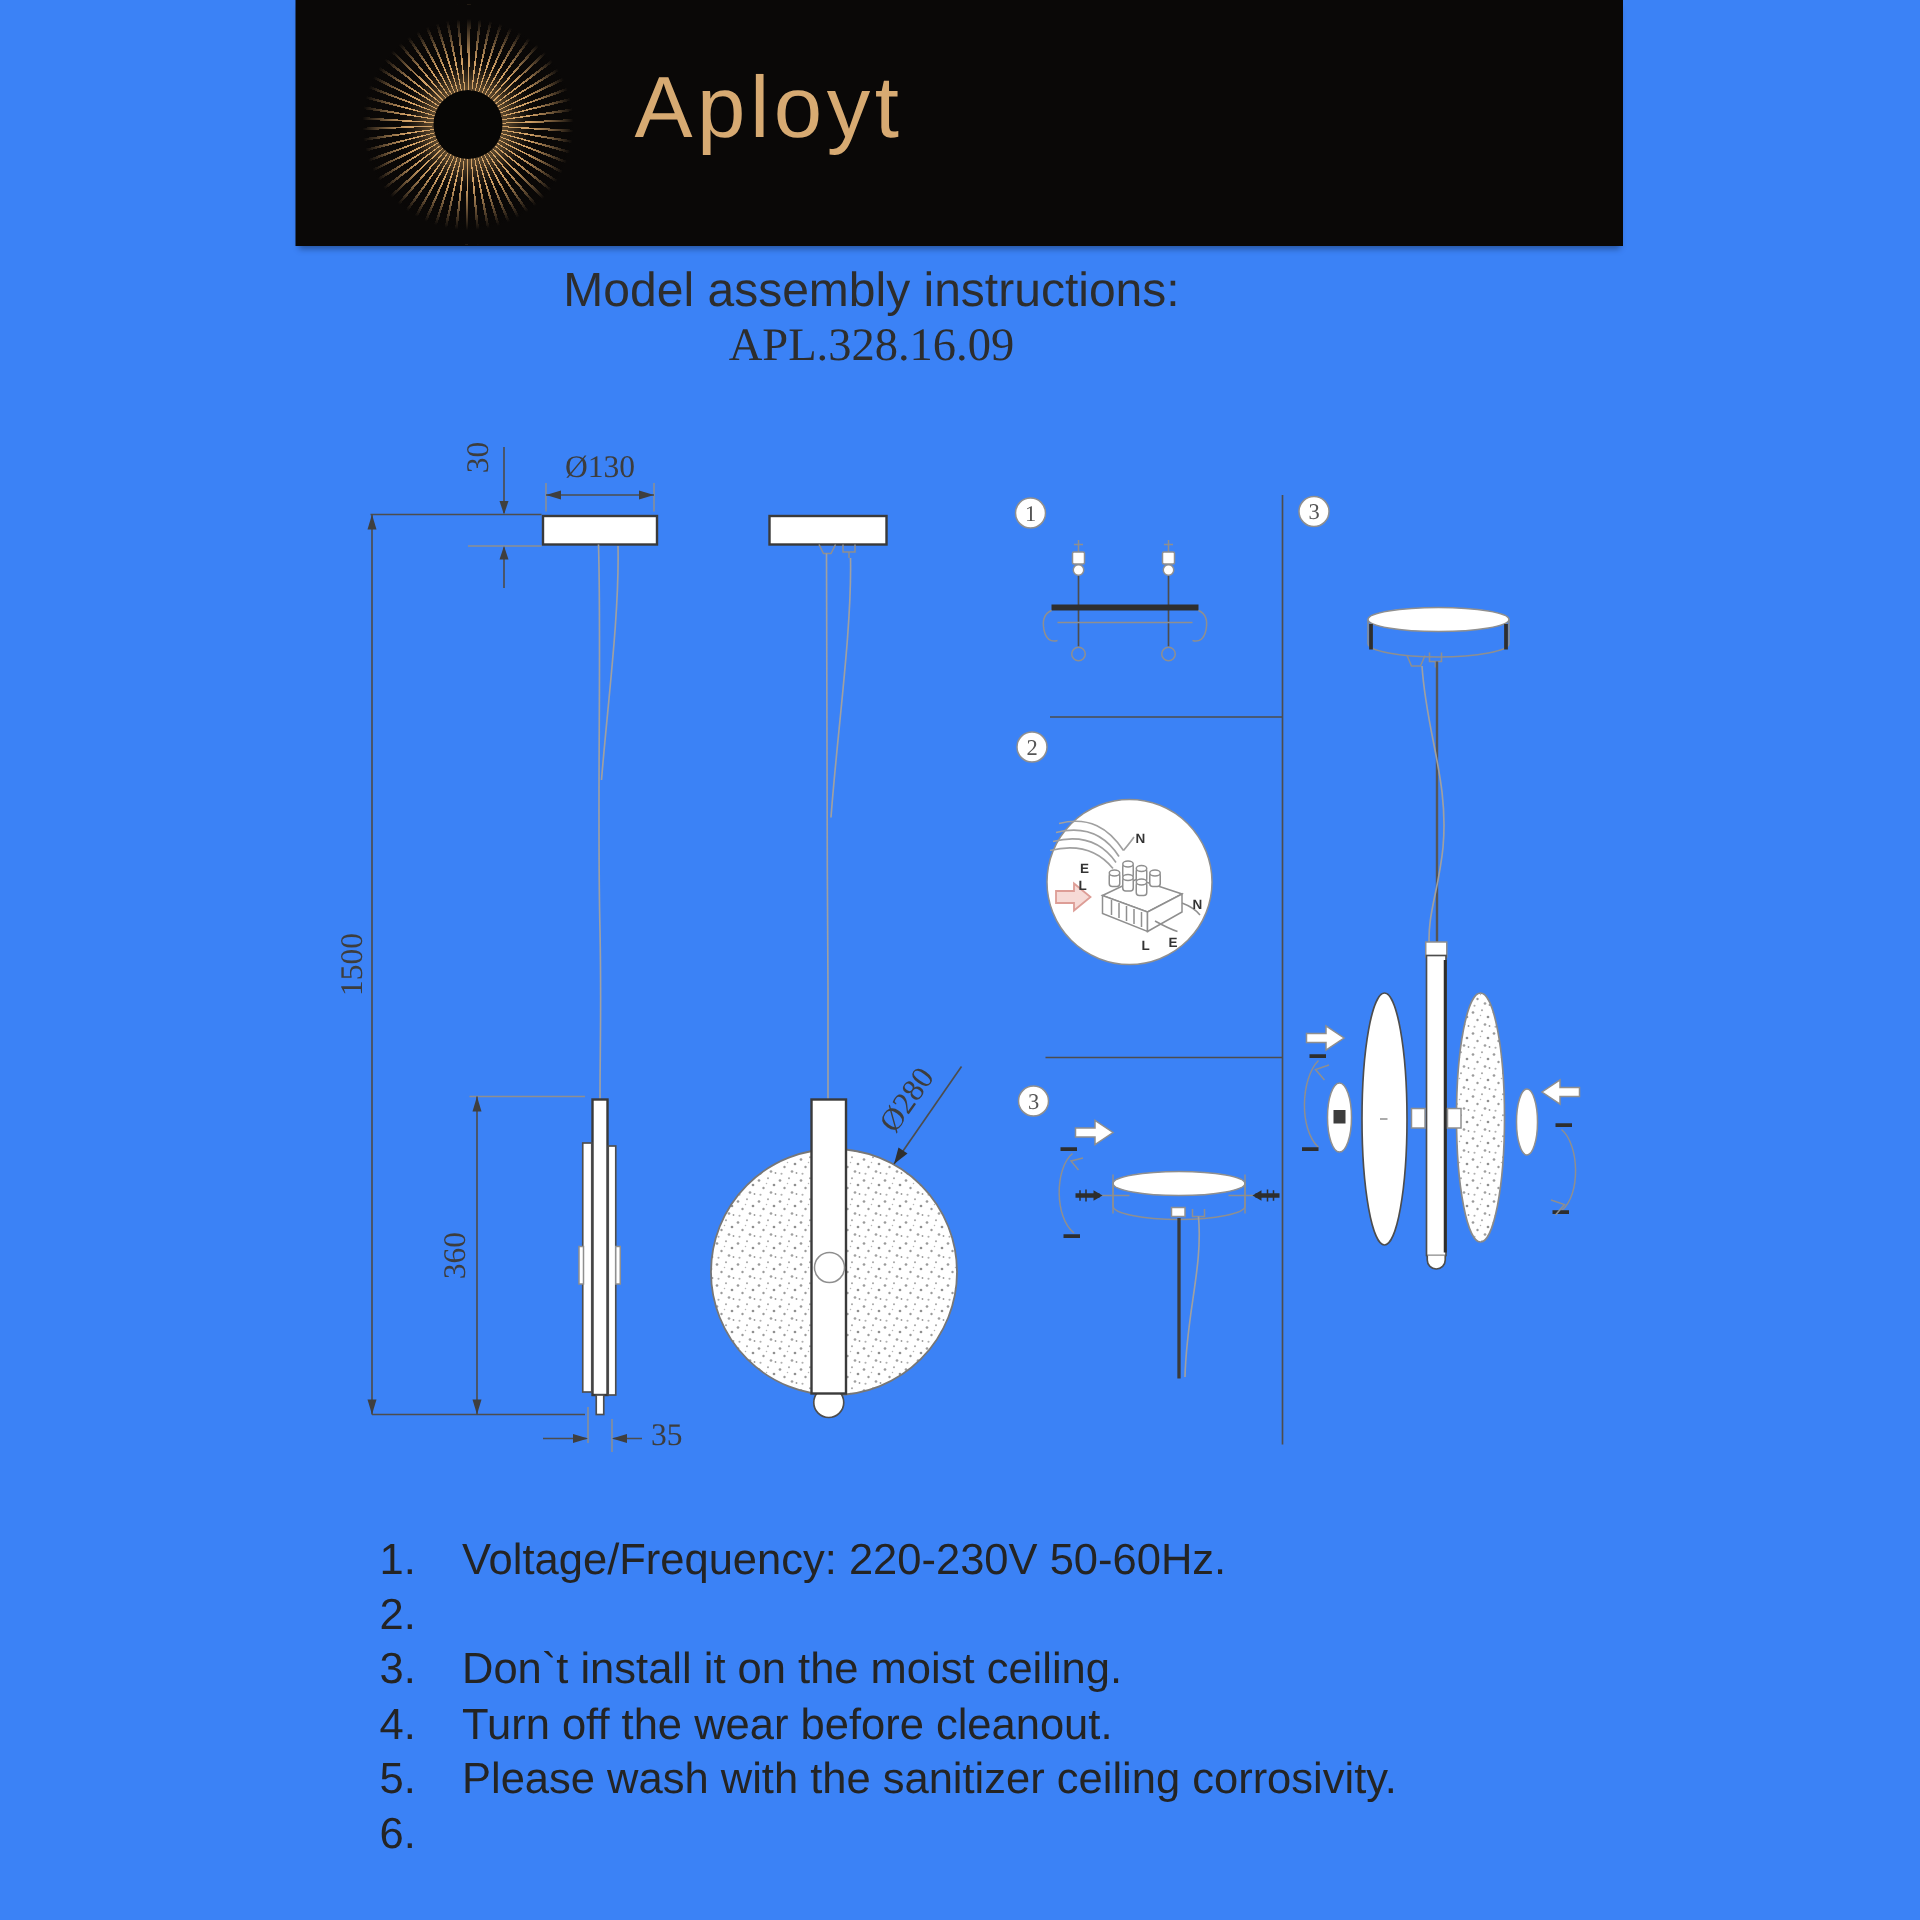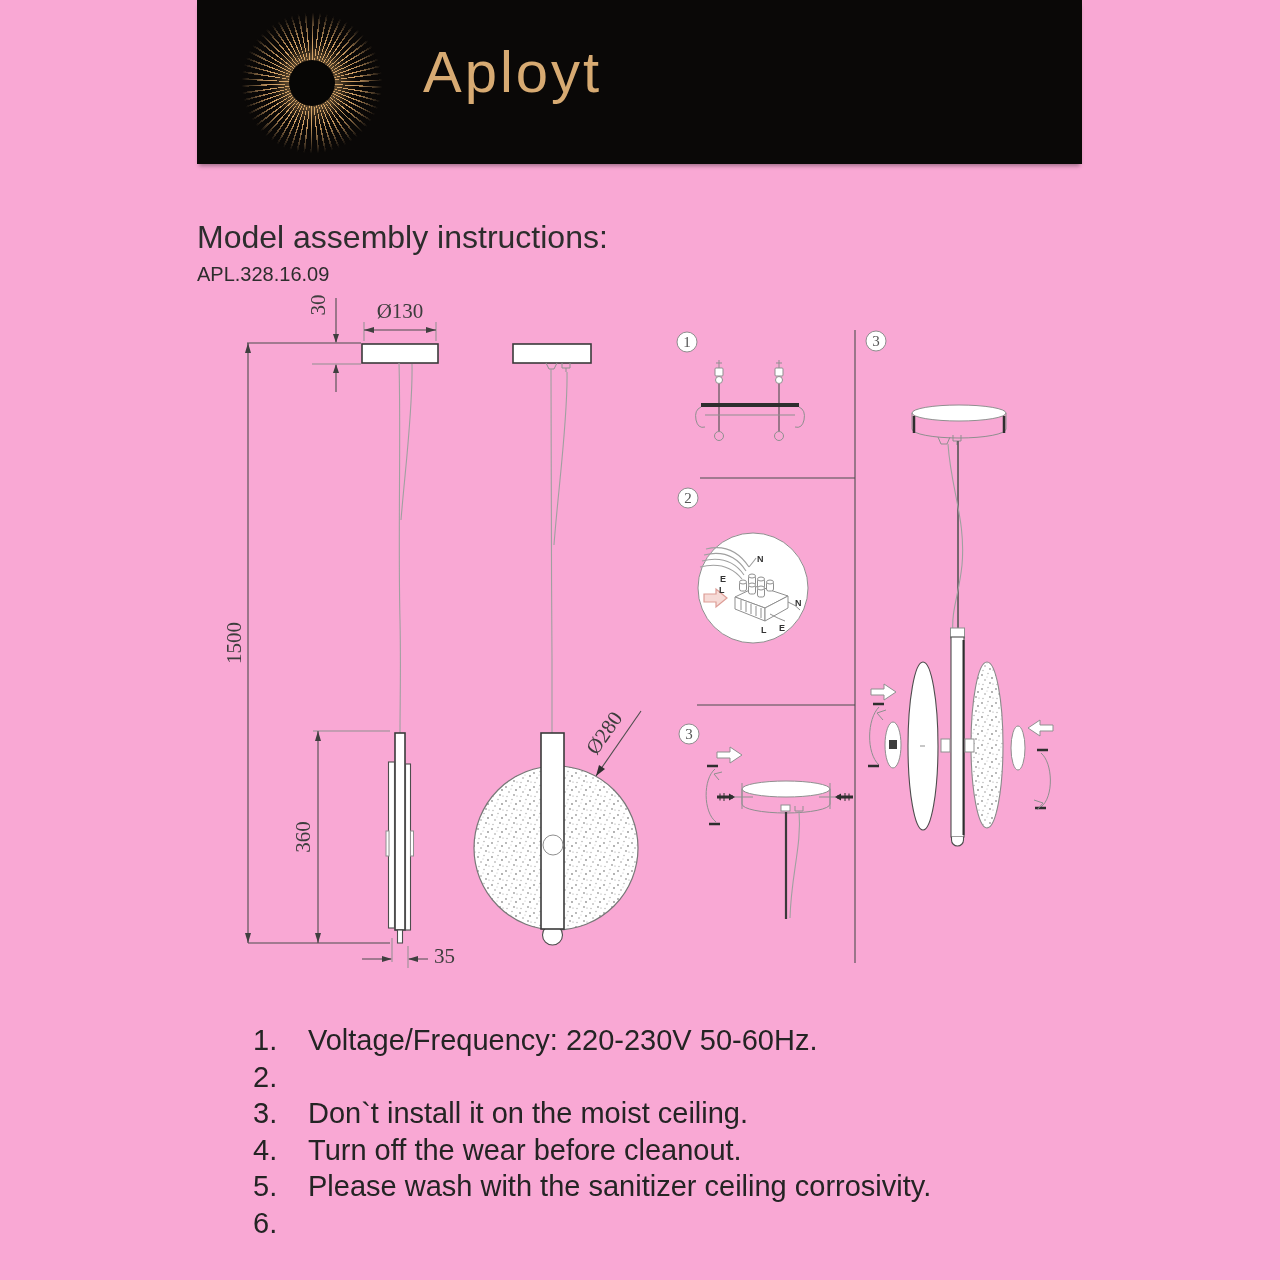--- a/index.html
+++ b/index.html
@@ -1,36 +1,36 @@
 <!DOCTYPE html>
 <html><head>
 <meta charset="utf-8">
 <style>
   html,body{margin:0;padding:0;background:#fff;}
-  .page{position:relative;width:1280px;height:1280px;background:#f9a8d4;overflow:hidden;
+  .page{position:relative;width:1280px;height:1280px;background:#3b82f6;overflow:hidden;
         font-family:"Liberation Sans",sans-serif;}
 
   
   .banner{position:absolute;left:197px;top:0;width:885px;height:164px;background:#0a0807;
           overflow:hidden;box-shadow:0 4px 4px -2px rgba(0,0,0,0.35);}
   .banner-rays{position:absolute;top:0;right:0;width:430px;height:100%;
 ardent    background:repeating-conic-gradient(from 150deg at 108% -30%, #d2a571 0deg 1.3deg, rgba(0,0,0,0) 1.3deg 5.2deg);}
   .sunburst{position:absolute;left:35px;top:3px;width:160px;height:160px;border-radius:50%;
     background:
       radial-gradient(circle closest-side, rgba(10,8,7,0) 0 52%, rgba(10,8,7,0.25) 62%, #0a0807 88%),
       repeating-conic-gradient(#cf9f66 0deg 1.5deg, rgba(10,8,7,0) 1.5deg 5.8deg);}
   .sunburst::after{content:'';position:absolute;inset:57px;border-radius:50%;background:#070605;
       box-shadow:0 0 16px 8px rgba(225,175,110,0.5);}
   .brand{position:absolute;left:226px;top:38px;font-size:58px;font-weight:400;color:#d7aa72;
       letter-spacing:3px;font-family:"Liberation Sans",sans-serif;}
 
   
-  .title-block{position:absolute;left:197px;top:174px;width:790px;text-align:left;color:#2d2d2d;margin-top:44px;}
+  .title-block{position:absolute;left:186px;top:174px;width:790px;text-align:center;color:#2d2d2d;}
   .title-line{font-size:32px;line-height:38px;}
-  .model-line{font-size:20px;line-height:36px;}
+  .model-line{font-size:31px;line-height:36px;font-family:Liberation Serif, serif;}
 
   
   .drawing{position:absolute;left:0;top:270px;}
   .ln{stroke:#4d4d4d;stroke-width:1.1;fill:none;}
   .ln2{stroke:#3a3a3a;stroke-width:1.6;fill:none;}
   .thin{stroke:#8f8f8f;stroke-width:1;fill:none;}
   .wire{stroke:#a0a0a0;stroke-width:1.1;fill:none;}
   .fillw{fill:#ffffff;}
   .dimtxt{font-family:"Liberation Serif",serif;font-size:21px;fill:#3d3d3d;}
   .steptxt{font-family:"Liberation Serif",serif;font-size:15px;fill:#555;}

